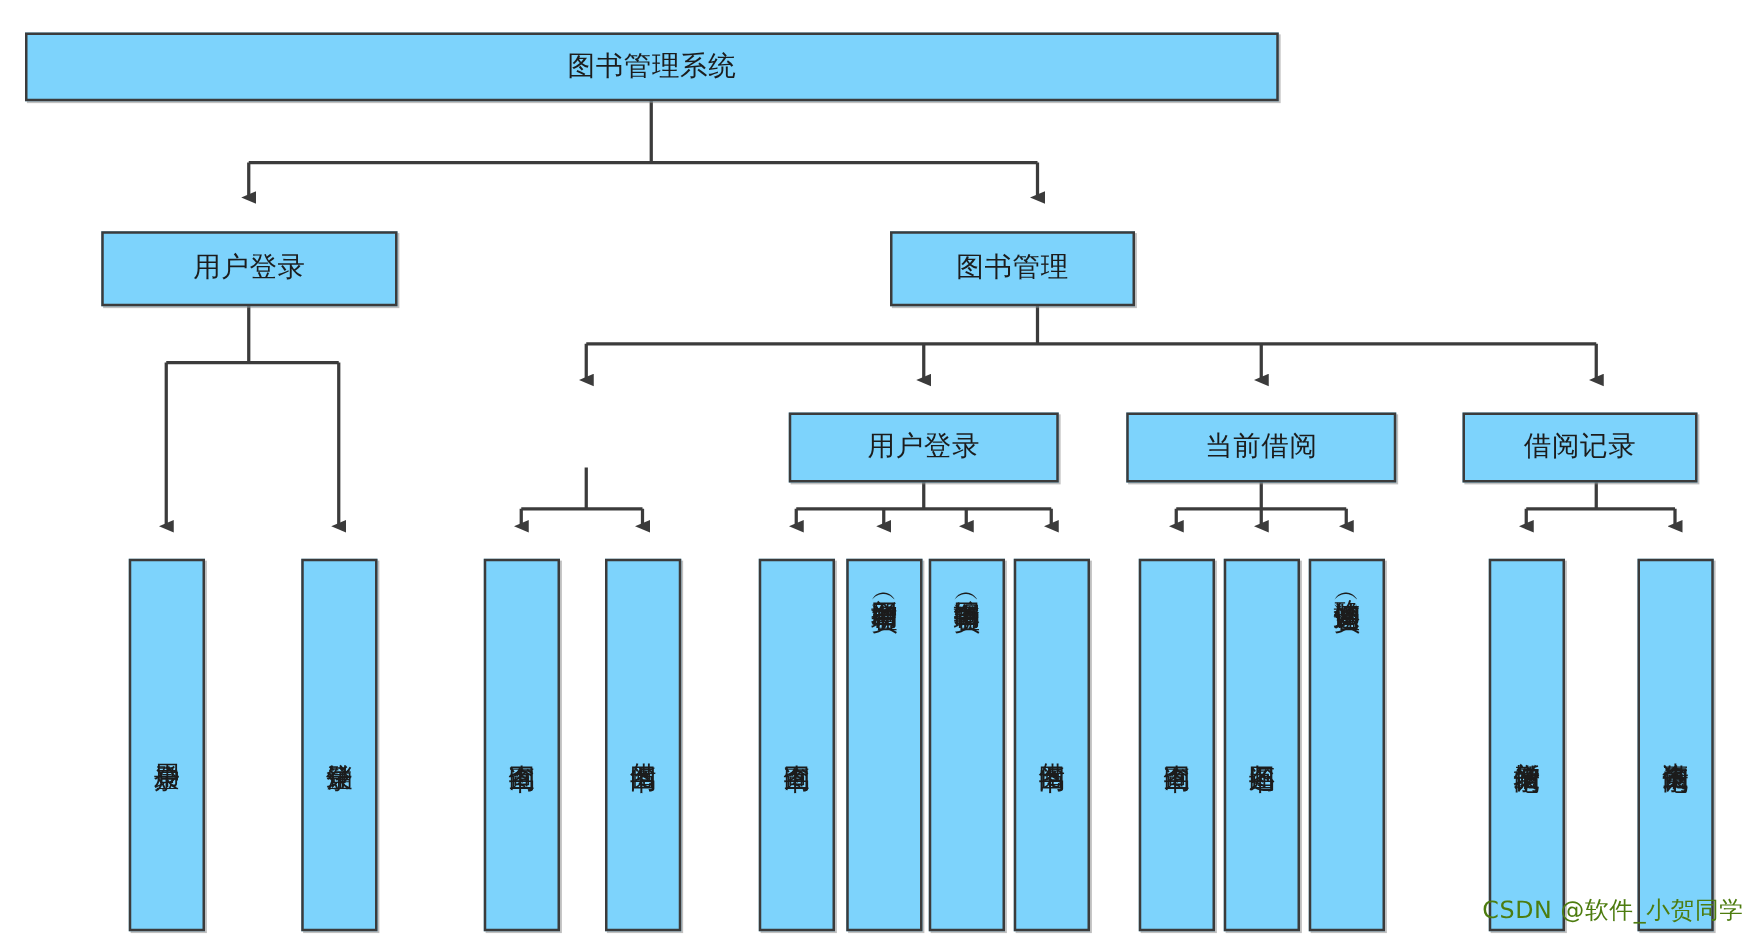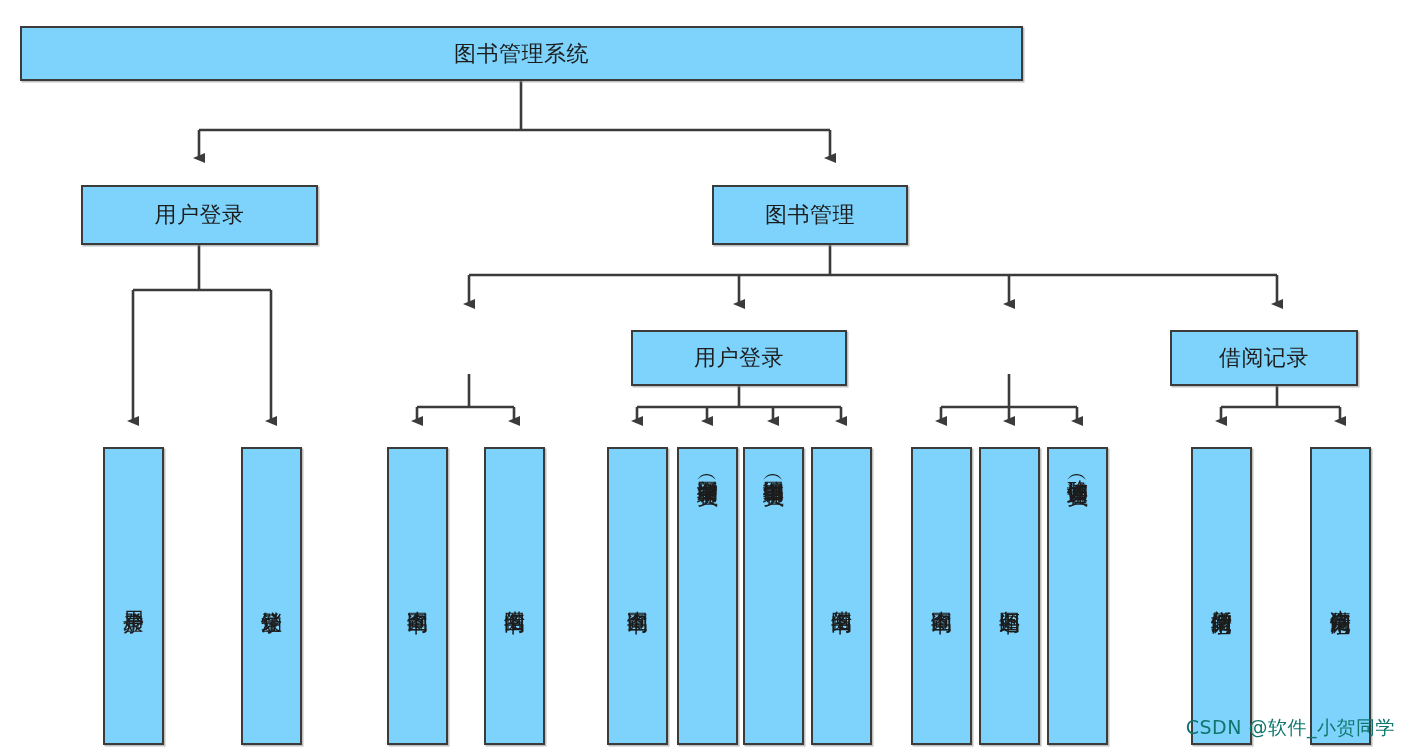--- a/index.html
+++ b/index.html
@@ -60,21 +60,21 @@
   }
   .node.leaf-center {
     align-items: center;
     padding-top: 0;
   }
   .watermark {
     position: absolute;
     right: 10px;
     bottom: 6px;
     font-size: 19px;
-    color: #0f766e;
+    color: #4d7c0f;
     white-space: nowrap;
     letter-spacing: 0.5px;
   }
 </style>
 </head>
 <body>
 
 <div id="canvas">
 
   <svg class="edges" viewBox="0 0 1405 747">
@@ -134,20 +134,23 @@
   <div class="node" style="left:81px; top:173px; width:237px; height:60px;">
     <span class="node-label">用户登录</span>
   </div>
   <div class="node" style="left:712px; top:173px; width:196px; height:60px;">
     <span class="node-label">图书管理</span>
   </div>
 
   <div class="node" style="left:631px; top:318px; width:216px; height:56px;">
     <span class="node-label">用户登录</span>
   </div>
+  <div class="node" style="left:901px; top:318px; width:216px; height:56px;">
+    <span class="node-label">当前借阅</span>
+  </div>
   <div class="node" style="left:1170px; top:318px; width:188px; height:56px;">
     <span class="node-label">借阅记录</span>
   </div>
 
   <div class="node vertical leaf-center" style="left:103px; top:435px; width:61px; height:298px;">
     <span class="node-label">用户登录</span>
   </div>
   <div class="node vertical leaf-center" style="left:241px; top:435px; width:61px; height:298px;">
     <span class="node-label">注销登录</span>
   </div>

